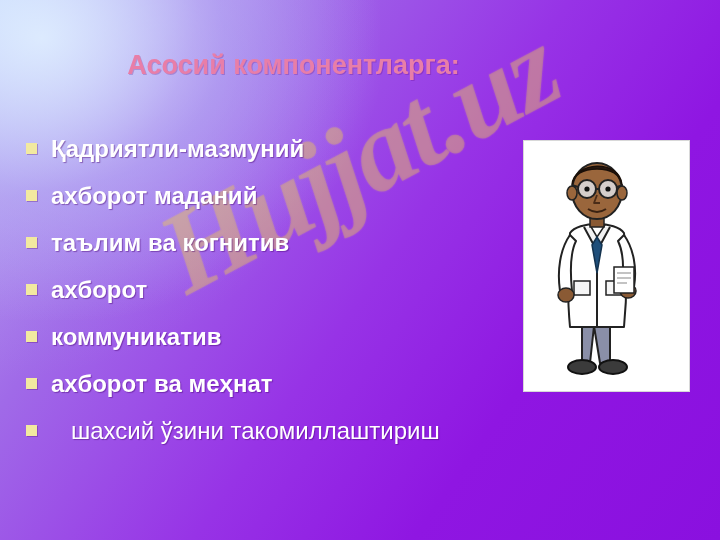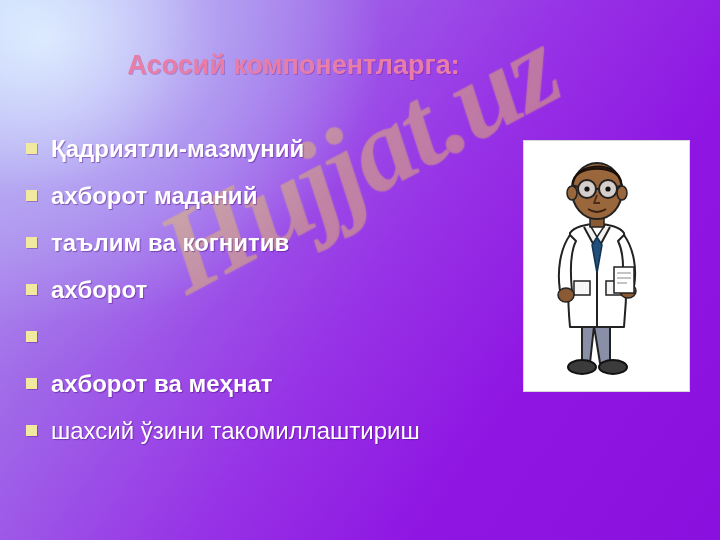--- a/index.html
+++ b/index.html
@@ -84,20 +84,21 @@
   .btext {
     font-size: 24px;
     font-weight: bold;
     color: #ffffff;
     line-height: 36px;
     white-space: nowrap;
     text-shadow: 1px 1px 1px rgba(70,0,110,0.45);
   }
   .bullet.last .btext {
     font-weight: normal;
+    margin-left: 20px;
   }
   .photo {
     position: absolute;
     left: 523px;
     top: 140px;
     width: 165px;
     height: 250px;
     background: #ffffff;
     border: 1px solid #d8d8d8;
     overflow: hidden;
@@ -132,20 +133,21 @@
       <span class="btext">таълим ва когнитив</span>
     </div>
 
     <div class="bullet">
       <span class="marker"></span>
       <span class="btext">ахборот</span>
     </div>
 
     <div class="bullet">
       <span class="marker"></span>
+      <span class="btext">коммуникатив</span>
     </div>
 
     <div class="bullet">
       <span class="marker"></span>
       <span class="btext">ахборот ва меҳнат</span>
     </div>
 
     <div class="bullet last">
       <span class="marker"></span>
       <span class="btext">шахсий ўзини такомиллаштириш</span>

